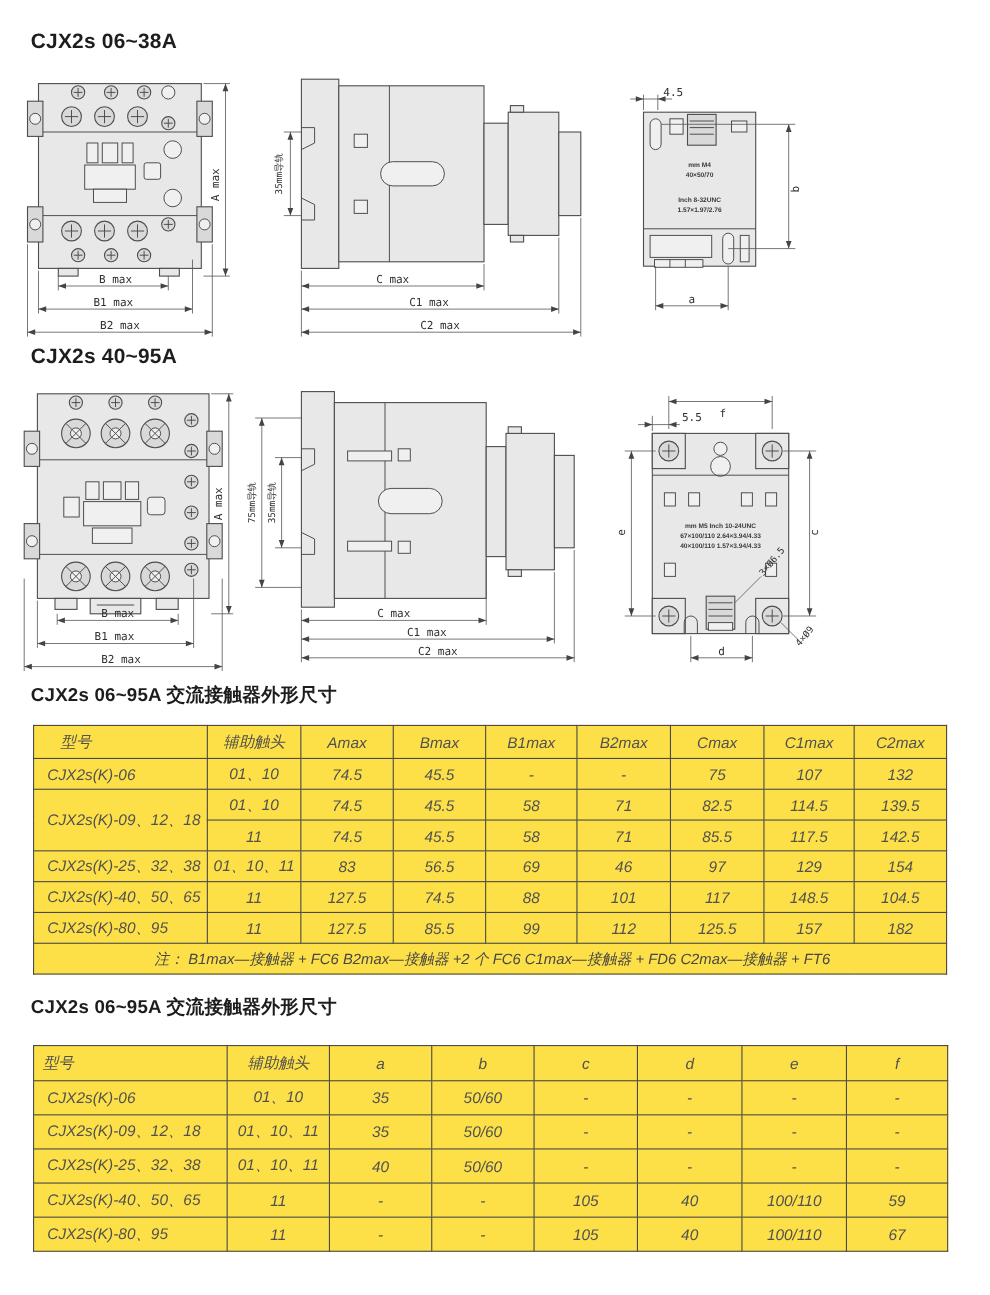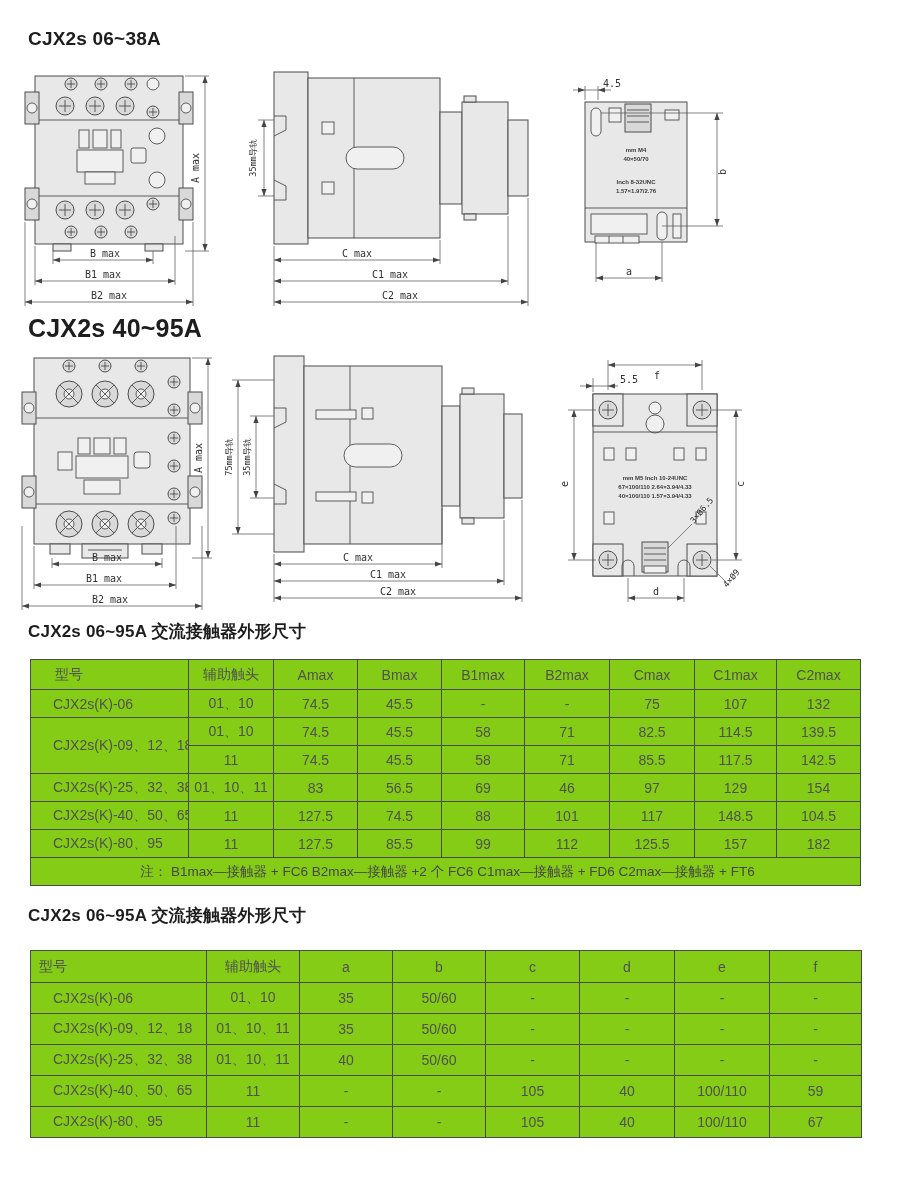--- a/index.html
+++ b/index.html
@@ -2,21 +2,21 @@
 <html><head>
 <meta charset="utf-8">
 <style>
   * { margin:0; padding:0; box-sizing:border-box; }
   html,body { background:#ffffff; }
   body { font-family:"Liberation Sans", sans-serif; }
   .page { position:relative; width:900px; height:1177px; background:#ffffff; overflow:hidden; }
 
   .sec-title { position:absolute; left:28px; font-weight:bold; color:#1d1d1d; letter-spacing:0.2px; }
   #title1 { top:28px;  font-size:19px; }
-  #title2 { top:314px; font-size:25px; }
+  #title2 { top:314px; font-size:19px; }
   #title3 { top:620px; font-size:17px; }
   #title4 { top:904px; font-size:17px; }
 
   svg { position:absolute; overflow:visible; }
   .body  { fill:#e8e8e8; stroke:#4d4d4d; stroke-width:1; }
   .body2 { fill:#d9d9d9; stroke:#4d4d4d; stroke-width:1; }
   .hole  { fill:#f0f0f0; stroke:#4d4d4d; stroke-width:0.9; }
   .ln    { stroke:#4d4d4d; stroke-width:0.9; fill:none; }
   .dim   { stroke:#5a5a5a; stroke-width:0.75; fill:none; }
   .ah    { fill:#444444; stroke:none; }
@@ -24,28 +24,28 @@
   .dimtxt2 { font-size:8.5px; }
   .tinytxt { font-family:"Liberation Sans", sans-serif; font-size:6px; font-weight:bold; fill:#3a3a3a; }
 
   #front1 { left:25px;  top:68px; }
   #side1  { left:250px; top:68px; }
   #back1  { left:565px; top:68px; }
   #front2 { left:22px;  top:352px; }
   #side2  { left:228px; top:352px; }
   #back2  { left:560px; top:352px; }
 
-  table { position:absolute; border-collapse:collapse; table-layout:fixed; background:#84cc16; }
+  table { position:absolute; border-collapse:collapse; table-layout:fixed; background:#fde047;font-style:italic; }
   #table1 { left:30px; top:659px; width:827px; }
   #table2 { left:30px; top:950px; width:831px; }
   th, td { border:1px solid #4a4a4a; color:#515151; font-size:14px; font-weight:normal;
            text-align:center; vertical-align:middle; padding:0 4px; overflow:hidden; white-space:nowrap; }
   #table1 th { height:30px; }  #table1 td { height:28px; }
   #table2 th { height:32px; }  #table2 td { height:31px; }
-  .model { text-align:left; padding-left:22px; }
+  .model { text-align:left; padding-left:12px; }
   #table1 th:first-child { text-align:left; padding-left:24px; }
   #table2 th:first-child { text-align:left; padding-left:8px; }
   .note-cell { text-align:center; padding-left:8px; font-size:13.5px; height:27px; color:#474747; }
 </style>
 </head>
 <body>
 
 <div class="page">
 
   <div class="sec-title" id="title1">CJX2s 06~38A</div>

